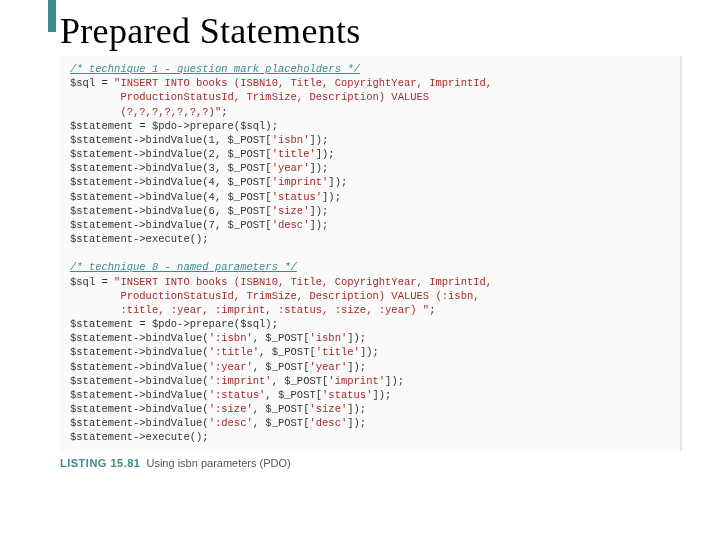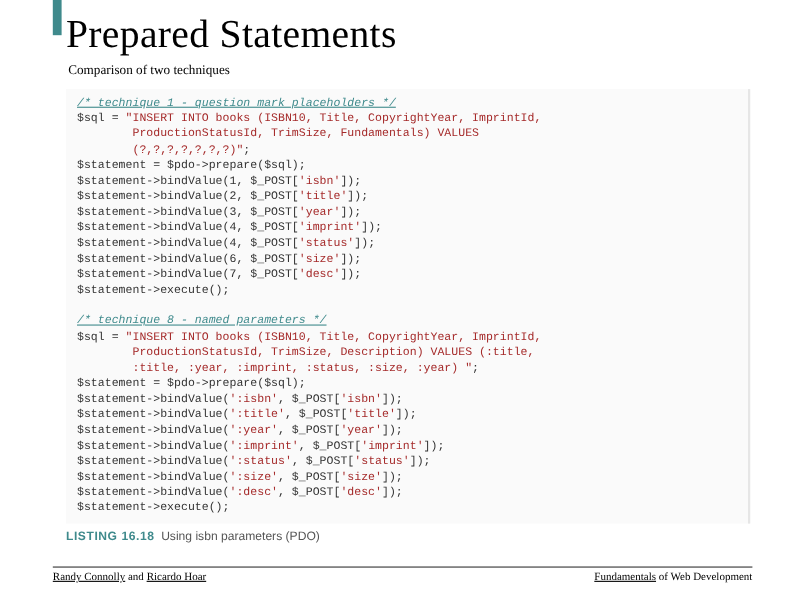--- a/index.html
+++ b/index.html
@@ -72,57 +72,48 @@
     justify-content: space-between;
   }
   .footer .u { text-decoration: underline; }
 </style>
 </head>
 <body>
 
 <div class="slide">
   <div class="accent"></div>
   <h1 class="title">Prepared Statements</h1>
-  <div class="subtitle">Comparison of two techniques</div>
 
   <div class="codebox">
 <div class="code"><span class="comment">/* technique 1 - question mark placeholders */</span>
 <span>$sql = </span><span class="str">"INSERT INTO books (ISBN10, Title, CopyrightYear, ImprintId,</span>
-<span class="str">        ProductionStatusId, TrimSize, Fundamentals) VALUES</span>
+<span class="str">        ProductionStatusId, TrimSize, Description) VALUES</span>
 <span class="str">        (?,?,?,?,?,?,?)"</span><span>;</span>
 <span>$statement = $pdo-&gt;prepare($sql);</span>
 <span>$statement-&gt;bindValue(1, $_POST[</span><span class="str">'isbn'</span><span>]);</span>
 <span>$statement-&gt;bindValue(2, $_POST[</span><span class="str">'title'</span><span>]);</span>
 <span>$statement-&gt;bindValue(3, $_POST[</span><span class="str">'year'</span><span>]);</span>
 <span>$statement-&gt;bindValue(4, $_POST[</span><span class="str">'imprint'</span><span>]);</span>
 <span>$statement-&gt;bindValue(4, $_POST[</span><span class="str">'status'</span><span>]);</span>
 <span>$statement-&gt;bindValue(6, $_POST[</span><span class="str">'size'</span><span>]);</span>
 <span>$statement-&gt;bindValue(7, $_POST[</span><span class="str">'desc'</span><span>]);</span>
 <span>$statement-&gt;execute();</span>
 
 <span class="comment">/* technique 8 - named parameters */</span>
 <span>$sql = </span><span class="str">"INSERT INTO books (ISBN10, Title, CopyrightYear, ImprintId,</span>
-<span class="str">        ProductionStatusId, TrimSize, Description) VALUES (:title,</span>
+<span class="str">        ProductionStatusId, TrimSize, Description) VALUES (:isbn,</span>
 <span class="str">        :title, :year, :imprint, :status, :size, :year) "</span><span>;</span>
 <span>$statement = $pdo-&gt;prepare($sql);</span>
 <span>$statement-&gt;bindValue(</span><span class="str">':isbn'</span><span>, $_POST[</span><span class="str">'isbn'</span><span>]);</span>
 <span>$statement-&gt;bindValue(</span><span class="str">':title'</span><span>, $_POST[</span><span class="str">'title'</span><span>]);</span>
 <span>$statement-&gt;bindValue(</span><span class="str">':year'</span><span>, $_POST[</span><span class="str">'year'</span><span>]);</span>
 <span>$statement-&gt;bindValue(</span><span class="str">':imprint'</span><span>, $_POST[</span><span class="str">'imprint'</span><span>]);</span>
 <span>$statement-&gt;bindValue(</span><span class="str">':status'</span><span>, $_POST[</span><span class="str">'status'</span><span>]);</span>
 <span>$statement-&gt;bindValue(</span><span class="str">':size'</span><span>, $_POST[</span><span class="str">'size'</span><span>]);</span>
 <span>$statement-&gt;bindValue(</span><span class="str">':desc'</span><span>, $_POST[</span><span class="str">'desc'</span><span>]);</span>
 <span>$statement-&gt;execute();</span></div>
   </div>
 
   <div class="caption">
-    <span class="lnum">LISTING 16.18</span><span class="ltext">Using isbn parameters (PDO)</span>
+    <span class="lnum">LISTING 15.81</span><span class="ltext">Using isbn parameters (PDO)</span>
   </div>
 
-  <div class="footer">
-    <div>
-      <span class="u">Randy Connolly</span><span> and </span><span class="u">Ricardo Hoar</span>
-    </div>
-    <div>
-      <span class="u">Fundamentals</span><span> of Web Development</span>
-    </div>
-  </div>
 </div>
 
 </body></html>

